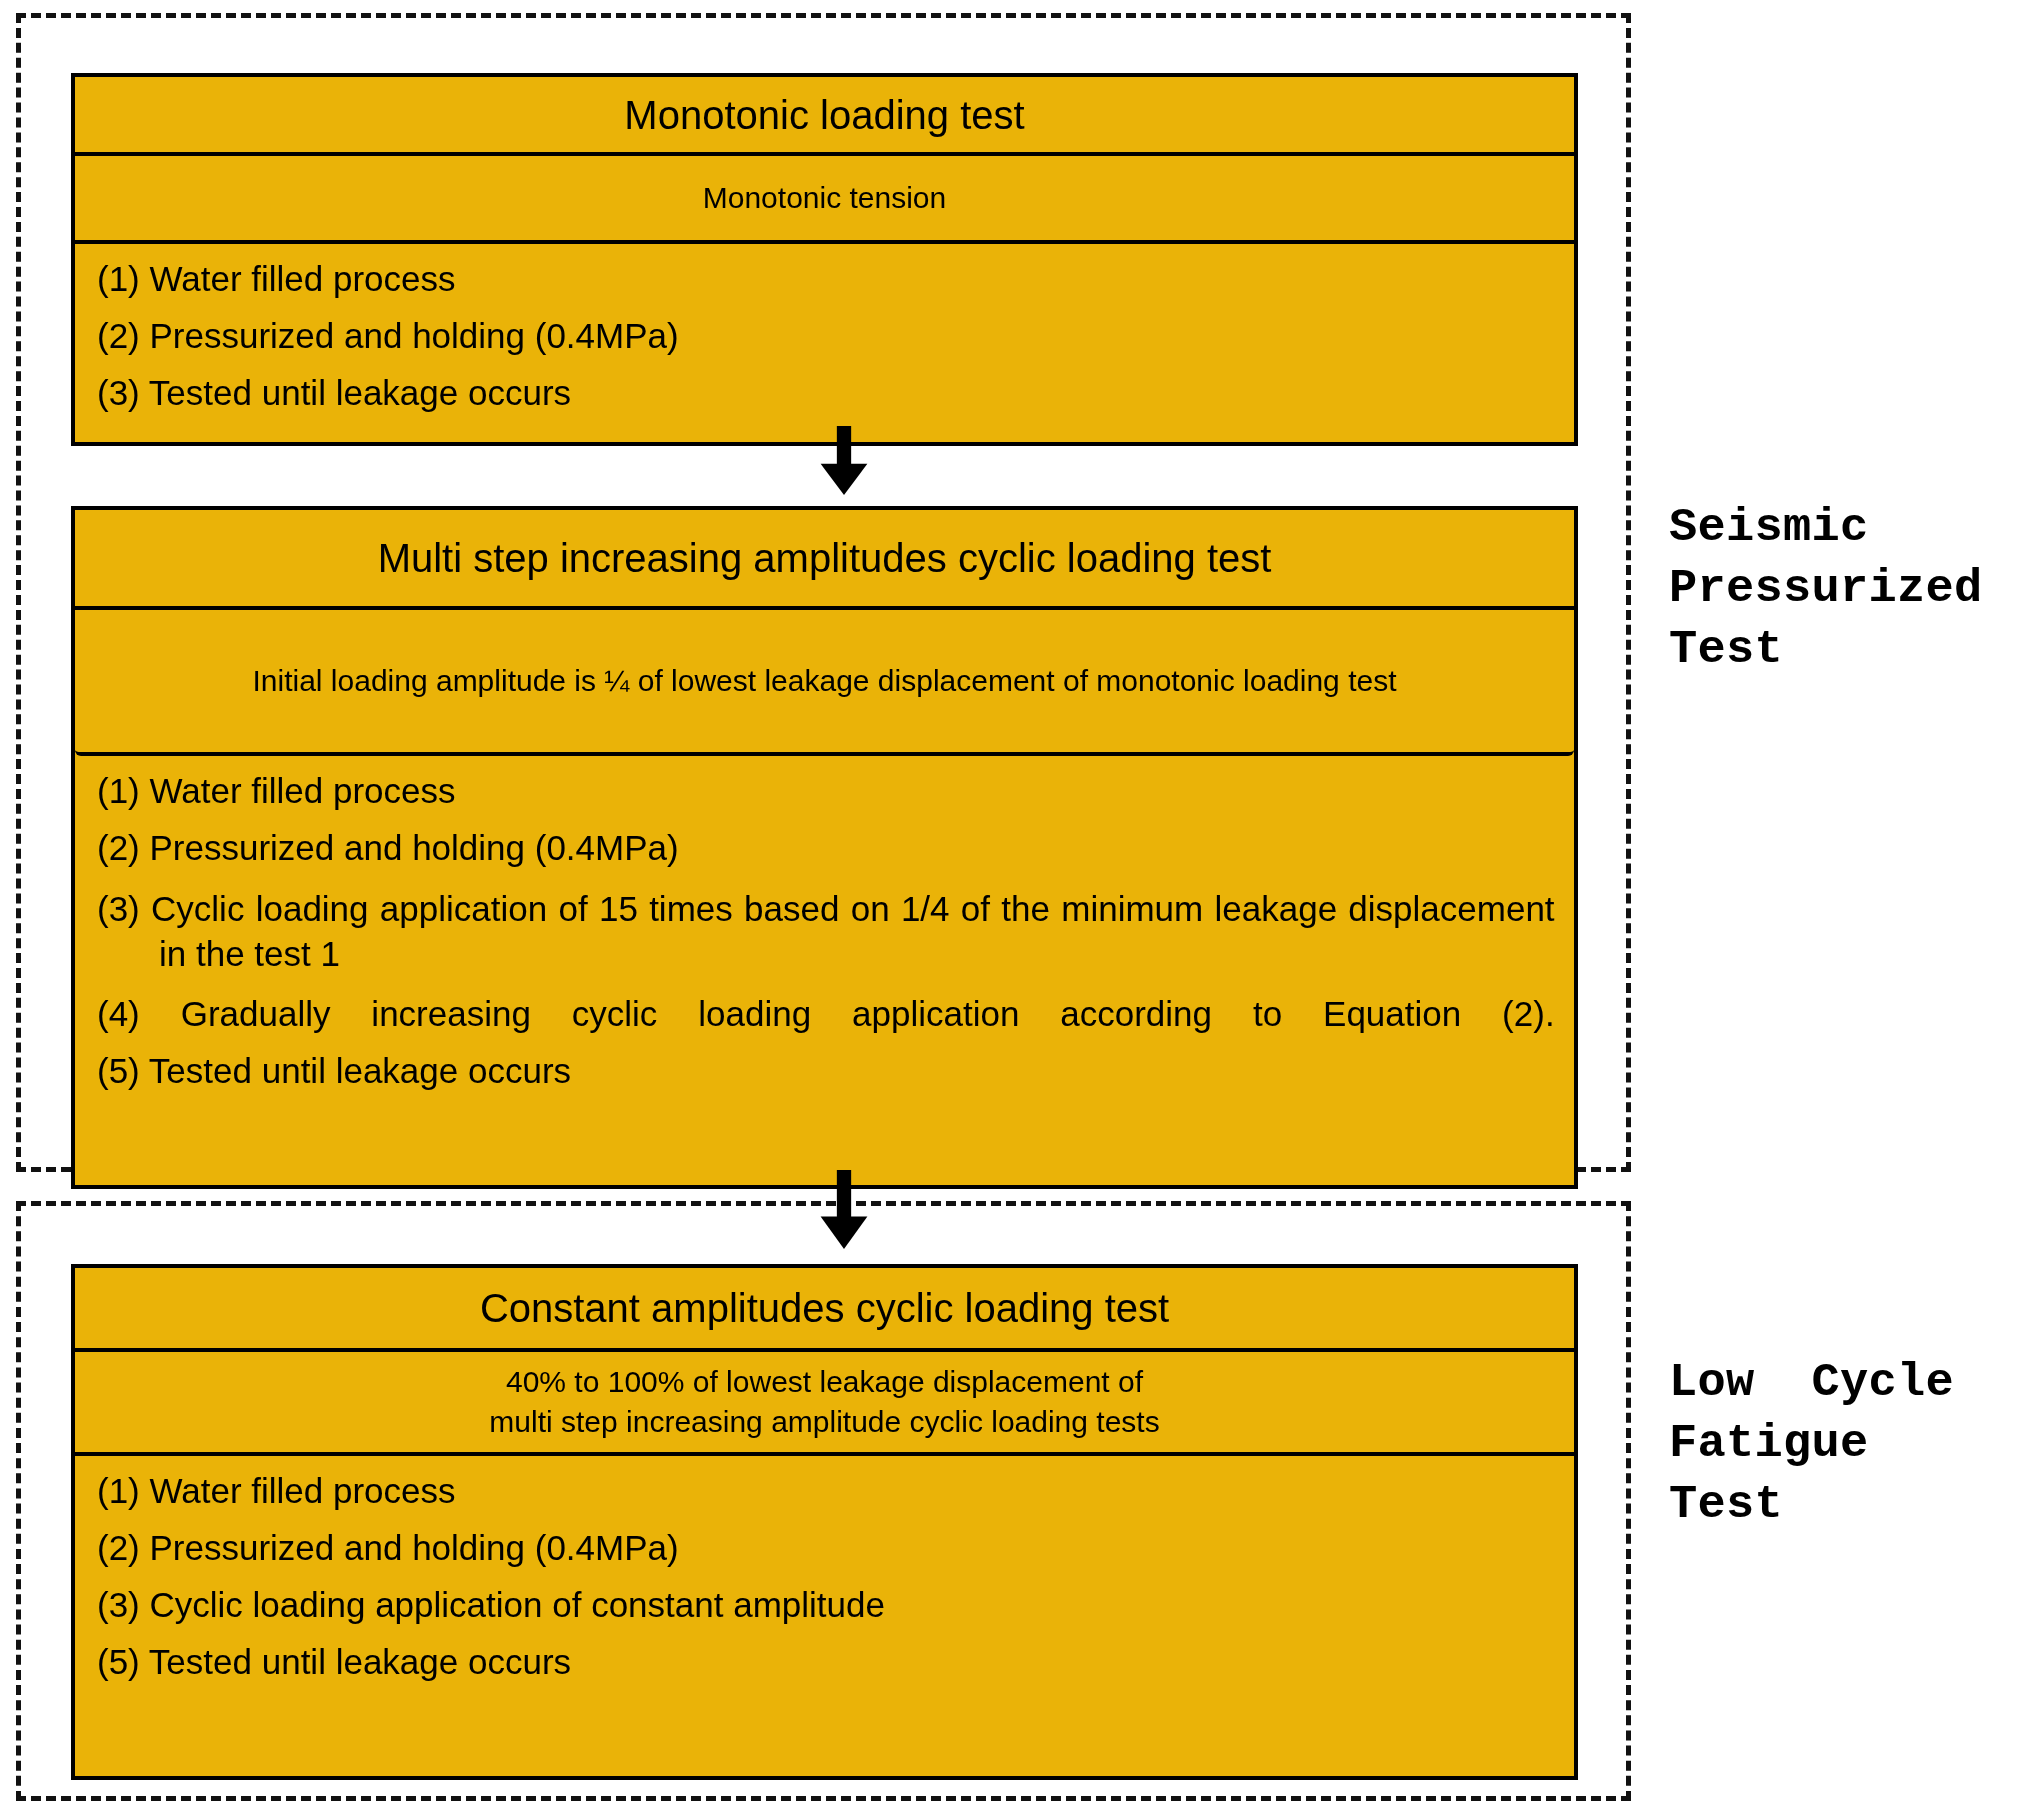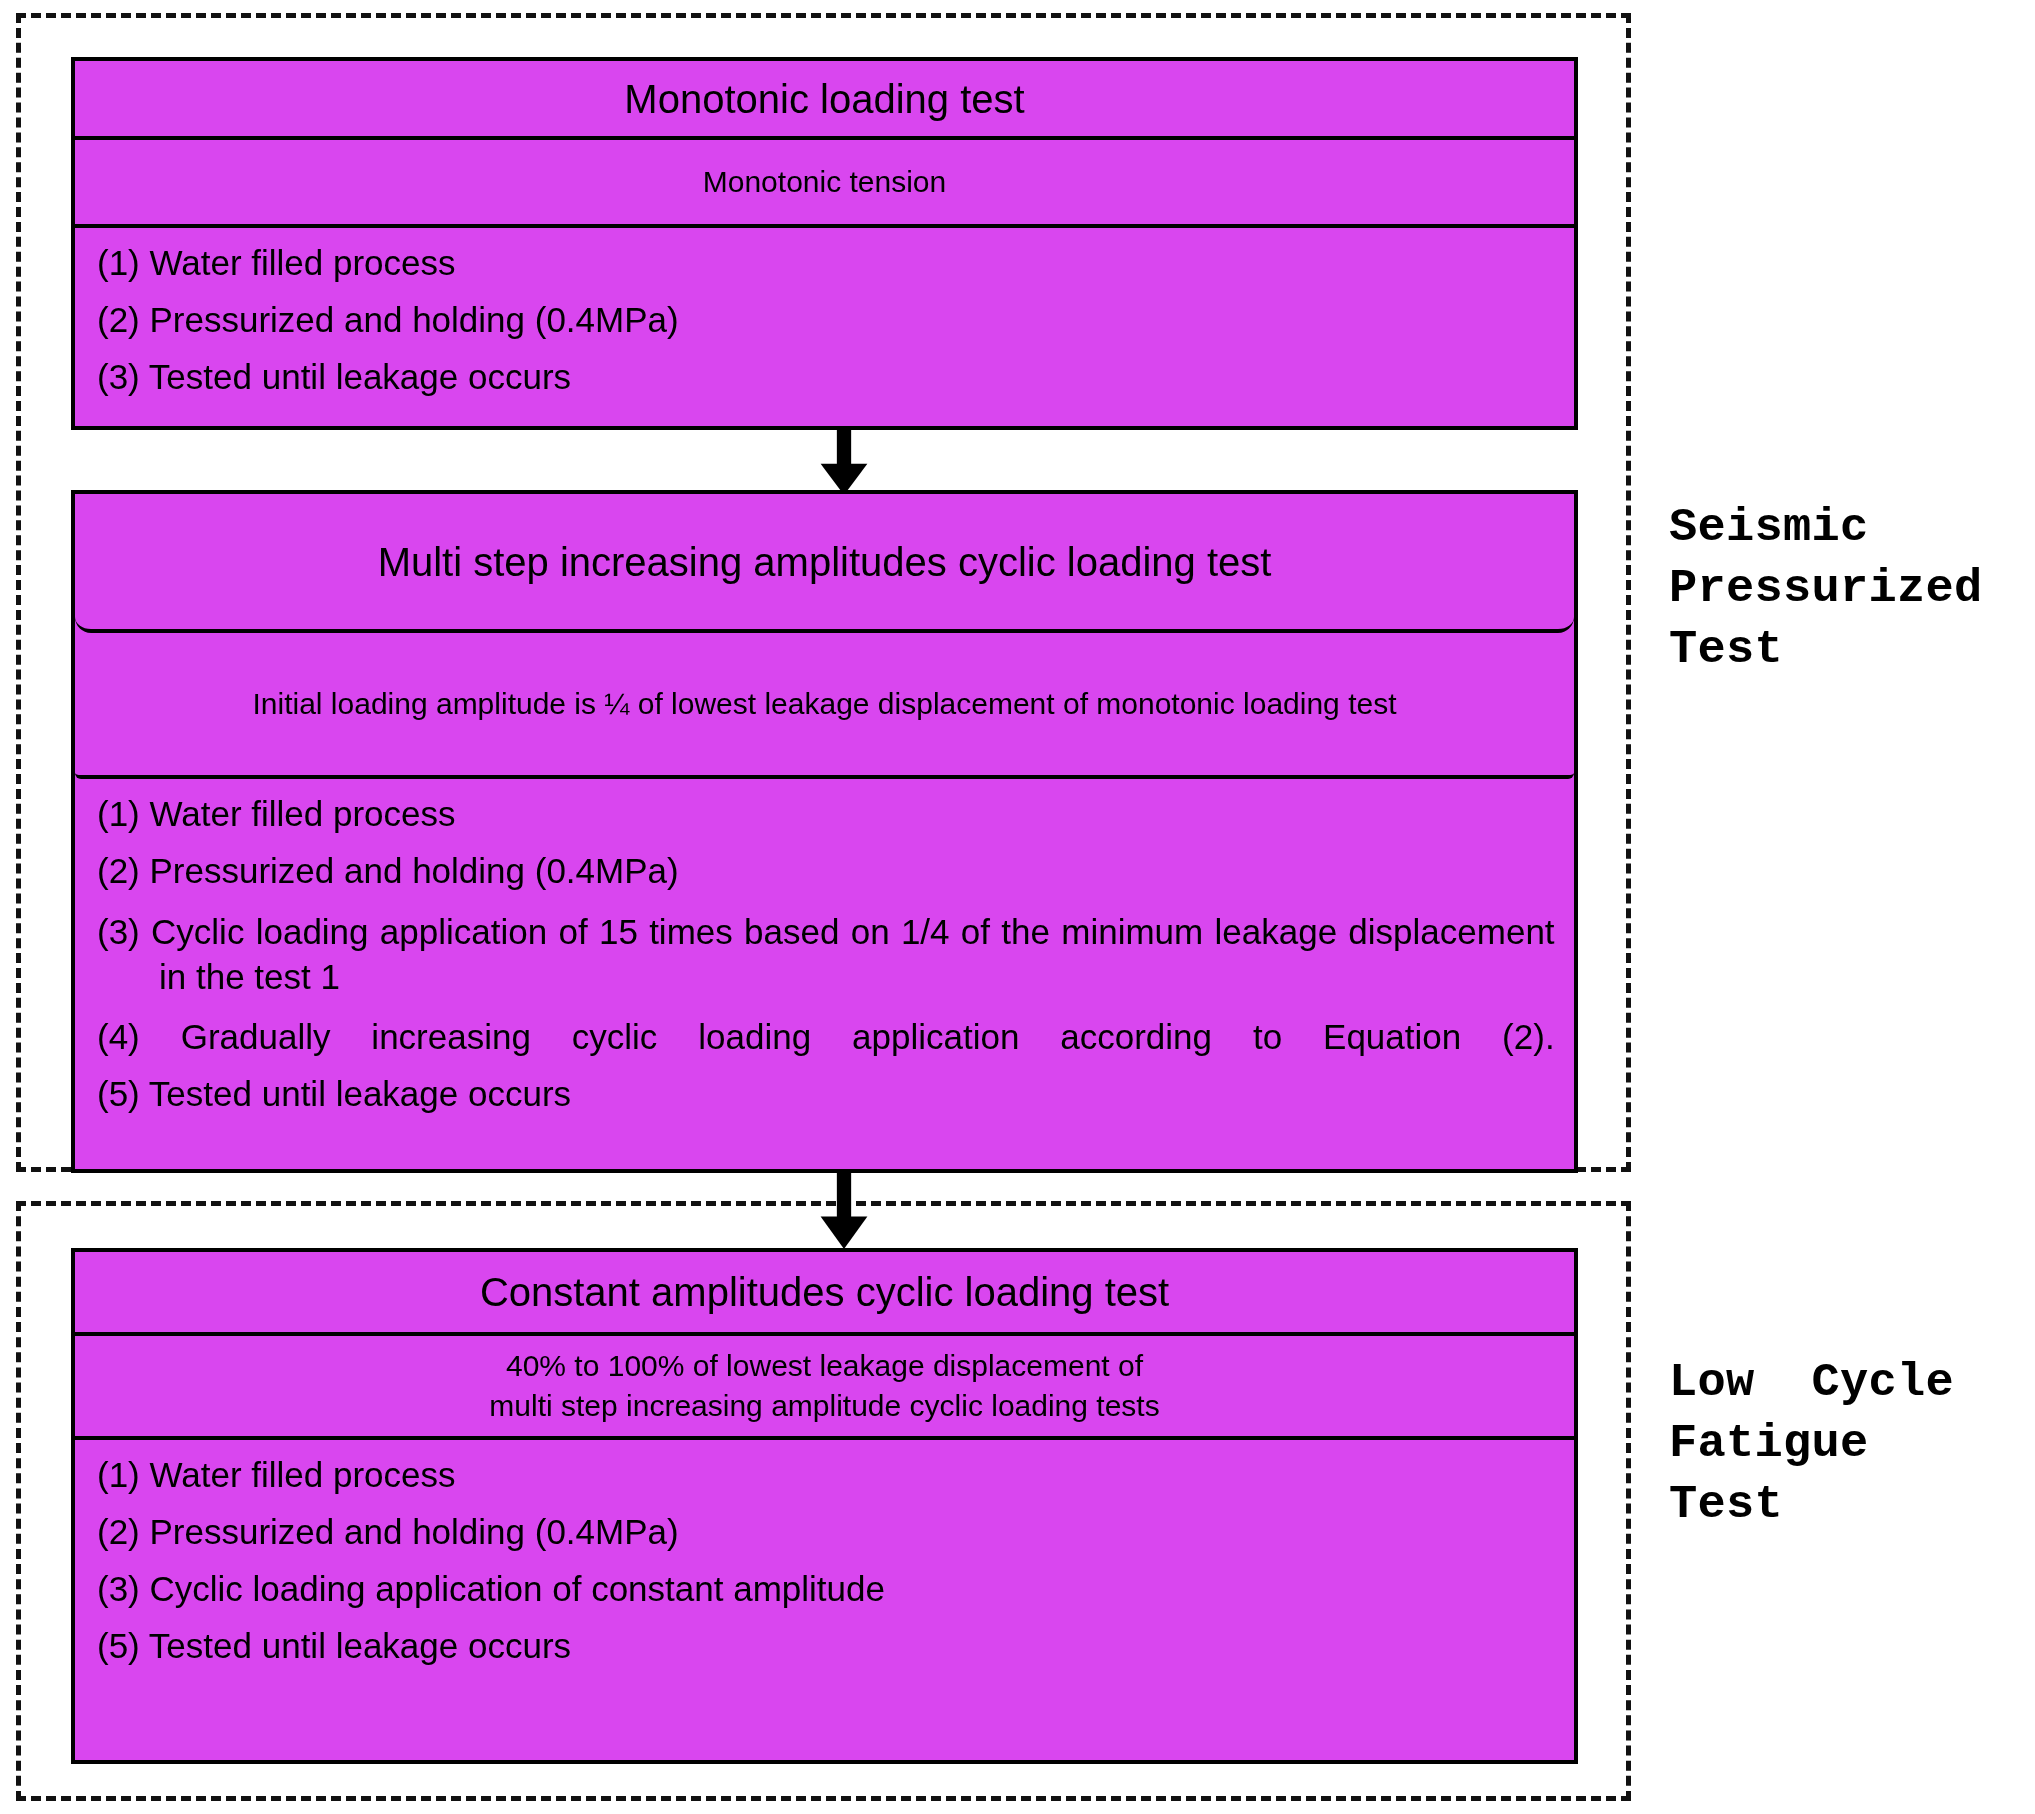--- a/index.html
+++ b/index.html
@@ -41,21 +41,22 @@
     top: 1201px;
     width: 1615px;
     height: 600px;
   }
 
   
   .test-box {
     position: absolute;
     border: 4.5px solid #000000;
     box-sizing: border-box;
-    background: #d946ef;
+    background: #eab308;
+    margin-top: 16px;
   }
   #box-monotonic {
     left: 71px;
     top: 57px;
     width: 1507px;
     height: 373px;
   }
   #box-multistep {
     left: 71px;
     top: 490px;
@@ -123,21 +124,21 @@
     padding-left: 62px;
     text-indent: -62px;
   }
 
   
   #box-monotonic .r-title    { height: 79px; }
   #box-monotonic .r-subtitle { height: 88px; }
   #box-monotonic .r-steps    { height: calc(100% - 157px); }
 
   
-  #box-multistep .r-title    { height: 139px; border-radius: 16px; }
+  #box-multistep .r-title    { height: 100px; }
   #box-multistep .r-subtitle { height: 146px; border-radius: 6px; }
   #box-multistep .r-steps    { height: calc(100% - 257px); }
 
   
   #box-constant .r-title    { height: 84px; }
   #box-constant .r-subtitle { height: 104px; }
   #box-constant .r-steps    { height: calc(100% - 188px); }
 
   
   .arrow {

